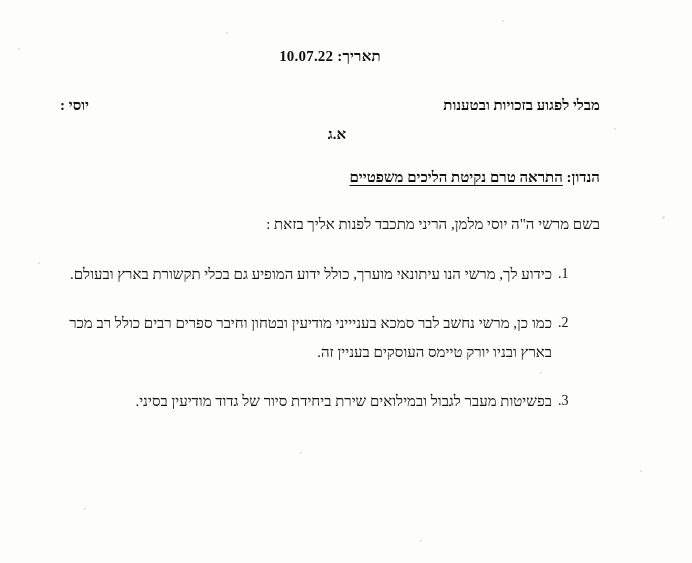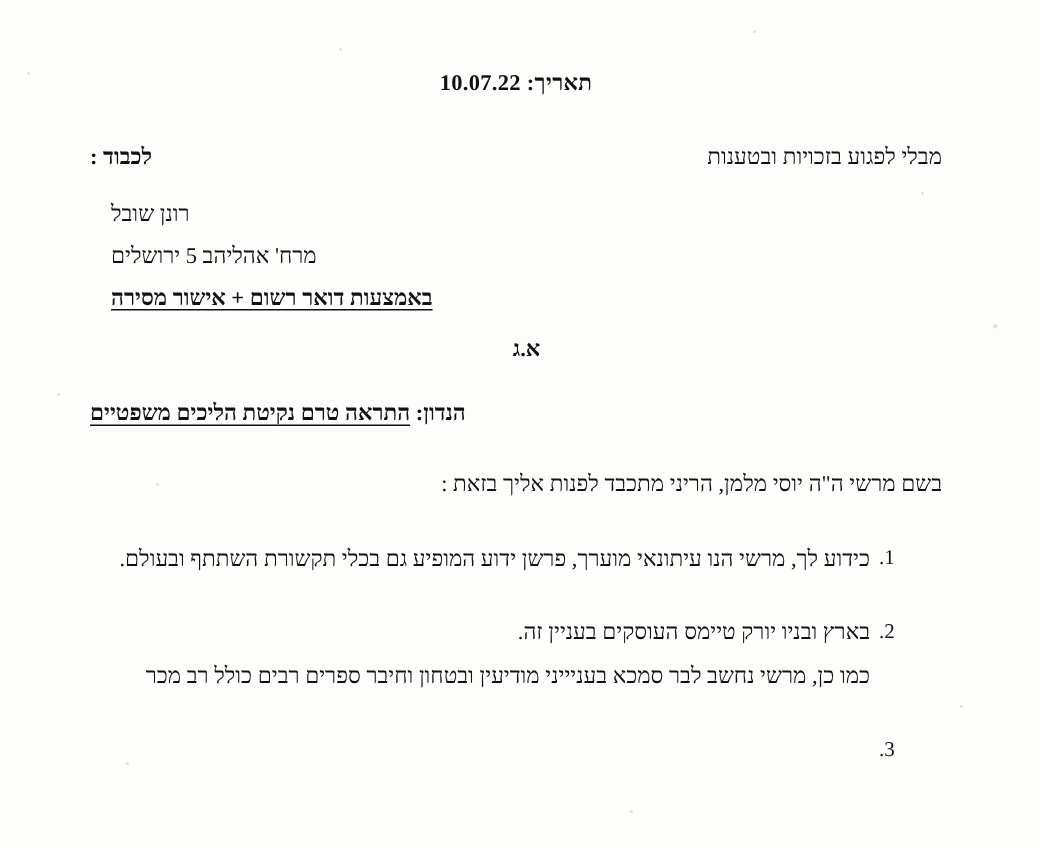--- a/index.html
+++ b/index.html
@@ -26,21 +26,21 @@
   
   .speck {
     position: absolute;
     background: #d8d6d2;
     border-radius: 50%;
     opacity: .75;
   }
   .content {
     position: absolute;
     top: 0; left: 0; right: 0; bottom: 0;
-    padding: 40px 64px 0 60px;
+    padding: 40px 92px 0 60px;
     box-sizing: border-box;
   }
   .date-line {
     text-align: center;
     font-size: 15px;
     letter-spacing: .2px;
     margin: 8px 0 0 0;
     font-weight: 700;
   }
   .date-line .date-val {
@@ -51,21 +51,21 @@
     justify-content: space-between;
     align-items: flex-start;
     margin-top: 32px;
     font-size: 15px;
   }
   .to-label {
     font-weight: 700;
     white-space: nowrap;
   }
   .subject-right {
-    font-weight: 400;
+    font-weight: 700;
     white-space: nowrap;
   }
   .addr-block {
     margin-top: 16px;
     text-align: left;
     font-size: 15px;
     line-height: 1.85;
     padding-left: 14px;
   }
   .addr-line {
@@ -78,21 +78,21 @@
   }
   .greeting {
     margin-top: 12px;
     text-align: center;
     font-size: 15px;
     padding-left: 14px;
     font-weight: 700;
   }
   .subject-row {
     margin-top: 26px;
-    text-align: left;
+    text-align: right;
     font-size: 15px;
     font-weight: 700;
   }
   .subject-row .subj-label {
     font-weight: 700;
   }
   .subject-row .subj-text {
     text-decoration: underline;
     text-underline-offset: 3px;
     font-weight: 700;
@@ -149,48 +149,44 @@
 
   <div class="content">
 
     <div class="date-line">
       <span>תאריך:</span>
       <span class="date-val">10.07.22</span>
     </div>
 
     <div class="row-to">
       <span class="subject-right">מבלי לפגוע בזכויות ובטענות</span>
-      <span class="to-label">לכבוד :</span>
+      <span class="to-label">יוסי :</span>
     </div>
 
-    <div class="addr-block">
-      <div class="addr-line">רונן שובל</div>
-      <div class="addr-line">מרח' אהליהב 5 ירושלים</div>
-      <div class="addr-line addr-underline">באמצעות דואר רשום + אישור מסירה</div>
-    </div>
 
     <div class="greeting">א.ג</div>
 
     <div class="subject-row">
       <span class="subj-label">הנדון:</span>
       <span class="subj-text">התראה טרם נקיטת הליכים משפטיים</span>
     </div>
 
     <div class="intro">בשם מרשי ה"ה יוסי מלמן, הריני מתכבד לפנות אליך בזאת :</div>
 
     <ol class="items">
       <li>
         <span class="num">1.</span>
-        <span class="li-l2">כידוע לך, מרשי הנו עיתונאי מוערך, פרשן ידוע המופיע גם בכלי תקשורת השתתף ובעולם.</span>
+        <span class="li-l2">כידוע לך, מרשי הנו עיתונאי מוערך, כולל ידוע המופיע גם בכלי תקשורת בארץ ובעולם.</span>
       </li>
       <li>
         <span class="num">2.</span>
+        <span class="li-l2">כמו כן, מרשי נחשב לבר סמכא בעניייני מודיעין ובטחון וחיבר ספרים רבים כולל רב מכר</span>
         <span class="li-l2">בארץ ובניו יורק טיימס העוסקים בעניין זה.</span>
-        <span class="li-l2">כמו כן, מרשי נחשב לבר סמכא בעניייני מודיעין ובטחון וחיבר ספרים רבים כולל רב מכר</span>
       </li>
       <li>
         <span class="num">3.</span>
+        <span class="li-l2">בפשיטות מעבר לגבול ובמילואים שירת ביחידת סיור של גדוד מודיעין בסיני.</span>
       </li>
 
     </ol>
 
   </div>
 </div>
 
 </body></html>

